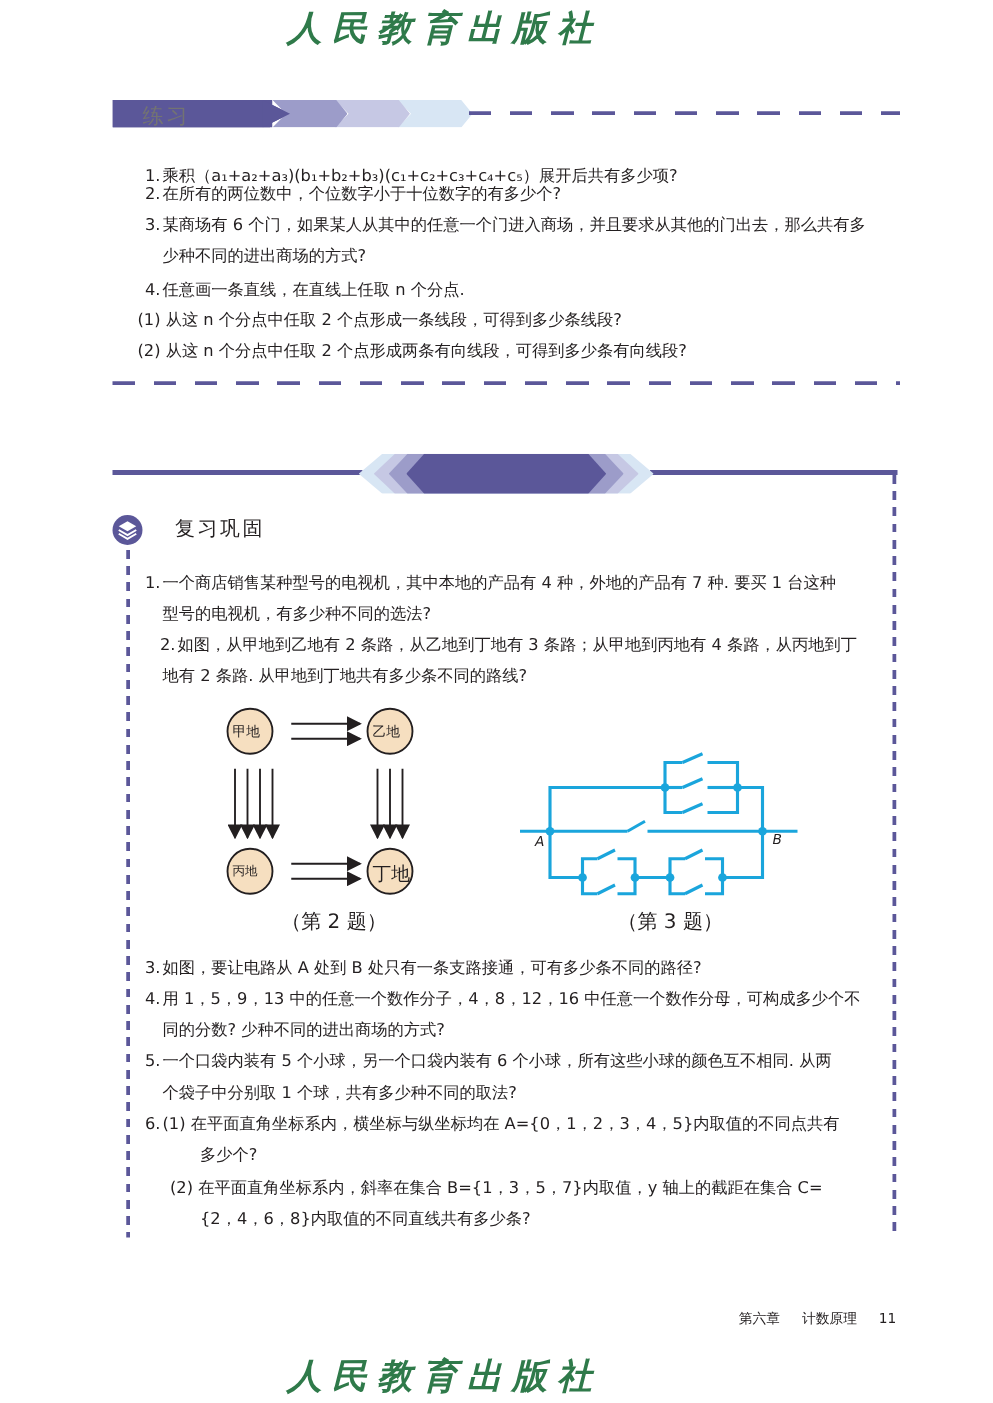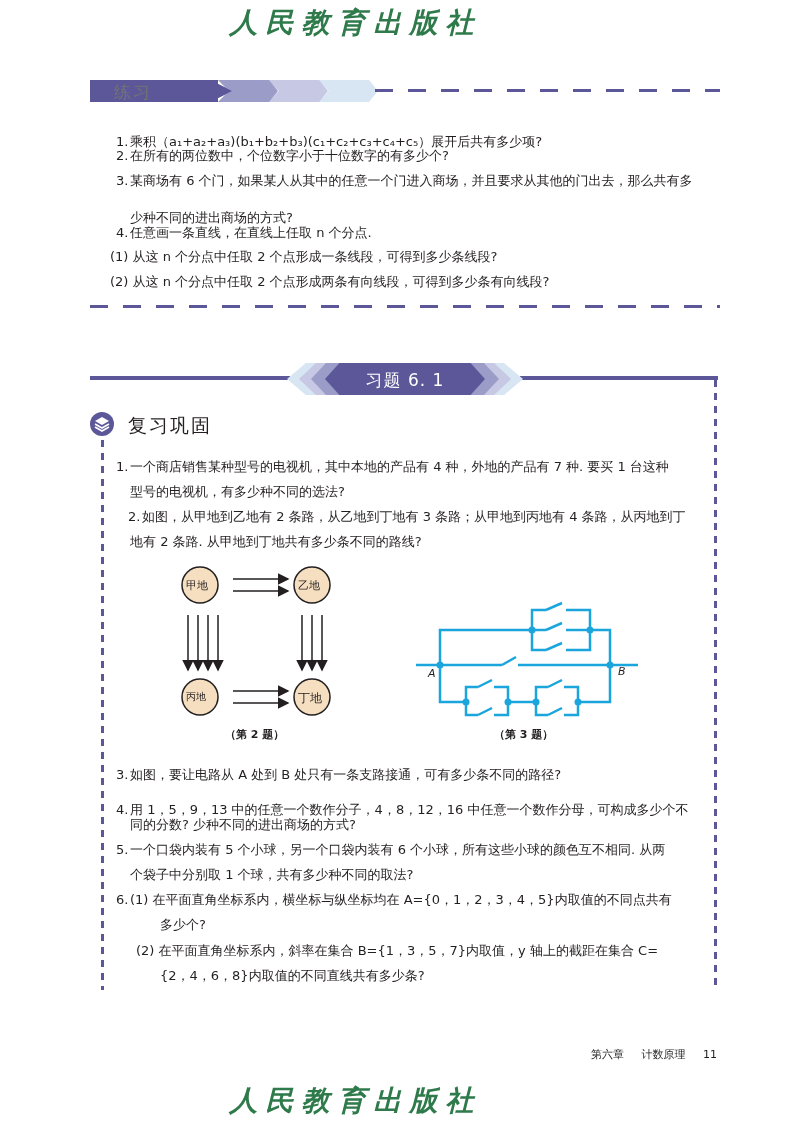--- a/index.html
+++ b/index.html
@@ -32,25 +32,25 @@
   .indent { padding-left: 14px; }
 
   
   .hw-line { height: 4px; background: #5b5799; }
   .hw-banner { left: 287px; top: 363px; width: 236px; height: 32px; }
   .hw-banner .l { position: absolute; top: 0; height: 32px; }
   .hw-title { position: absolute; left: 0; width: 236px; top: 6px; text-align: center; font-size: 17px; color: #ffffff; letter-spacing: 1px; }
   .vdash { width: 3px; background: repeating-linear-gradient(to bottom, #5b5799 0 7px, transparent 7px 13px); }
 
   .section-icon { left: 90px; top: 412px; width: 24px; height: 24px; border-radius: 50%; background: #5b5799; }
-  .section-label { left: 128px; top: 413px; font-size: 19px; letter-spacing: 2px; }
+  .section-label { left: 140px; top: 413px; font-size: 16px; letter-spacing: 2px; }
 
   .footer { left: 591px; top: 1047px; font-size: 11px; }
   .footer span { margin-right: 14px; margin-top: 26px; }
-  .fig-caption { font-size: 11px; font-weight: bold; }
+  .fig-caption { font-size: 16px; }
 </style>
 </head>
 <body>
 
 <div class="abs publisher pub-top">人民教育出版社</div>
 
 <div class="abs ex-banner">
   <div class="seg s1"></div>
   <div class="seg s1tip"></div>
   <div class="seg s4"></div>
@@ -64,42 +64,41 @@
 
 <div class="abs q" style="top:129px;">
   <span class="num">1.</span><span>乘积（a₁+a₂+a₃)(b₁+b₂+b₃)(c₁+c₂+c₃+c₄+c₅）展开后共有多少项?</span>
 </div>
 <div class="abs q" style="top:143px;">
   <span class="num">2.</span><span>在所有的两位数中，个位数字小于十位数字的有多少个?</span>
 </div>
 <div class="abs q" style="top:168px;">
   <span class="num">3.</span><span>某商场有 6 个门，如果某人从其中的任意一个门进入商场，并且要求从其他的门出去，那么共有多</span>
 </div>
-<div class="abs q" style="top:193px;margin-top:12px;">
+<div class="abs q" style="top:193px;">
   <span class="indent">少种不同的进出商场的方式?</span>
 </div>
 <div class="abs q" style="top:220px;">
   <span class="num">4.</span><span>任意画一条直线，在直线上任取 n 个分点.</span>
 </div>
 <div class="abs q" style="top:244px; left:110px;">
   <span>(1) 从这 n 个分点中任取 2 个点形成一条线段，可得到多少条线段?</span>
 </div>
 <div class="abs q" style="top:269px; left:110px;">
   <span>(2) 从这 n 个分点中任取 2 个点形成两条有向线段，可得到多少条有向线段?</span>
 </div>
 <div class="abs dash-line" style="left:90px; top:305px; width:630px;"></div>
 
 <div class="abs hw-line" style="left:90px; top:376px; width:200px;"></div>
 <div class="abs hw-line" style="left:520px; top:376px; width:198px;"></div>
 <div class="abs hw-banner">
   <div class="l" style="left:0; width:236px; background:#d8e6f4; clip-path: polygon(8% 0, 92% 0, 100% 50%, 92% 100%, 8% 100%, 0 50%);"></div>
   <div class="l" style="left:12px; width:212px; background:#c6c8e4; clip-path: polygon(8% 0, 92% 0, 100% 50%, 92% 100%, 8% 100%, 0 50%);"></div>
   <div class="l" style="left:24px; width:188px; background:#9c9cc9; clip-path: polygon(8% 0, 92% 0, 100% 50%, 92% 100%, 8% 100%, 0 50%);"></div>
   <div class="l" style="left:38px; width:160px; background:#5b5799; clip-path: polygon(9% 0, 91% 0, 100% 50%, 91% 100%, 9% 100%, 0 50%);"></div>
-  <span class="hw-title">习题 6. 1</span>
 </div>
 <div class="abs vdash" style="left:714px; top:380px; height:610px;"></div>
 <div class="abs vdash" style="left:101px; top:440px; height:550px;"></div>
 
 <div class="abs section-icon">
   <svg width="24" height="24" viewBox="0 0 24 24">
     <path d="M5 9 L12 5 L19 9 L12 13 Z" fill="#ffffff"></path>
     <path d="M5 12 L12 16 L19 12" stroke="#ffffff" stroke-width="1.6" fill="none"></path>
     <path d="M5 15 L12 19 L19 15" stroke="#ffffff" stroke-width="1.6" fill="none"></path>
   </svg>
@@ -134,21 +133,21 @@
     <line x1="28" y1="50" x2="28" y2="105" stroke="#231f20" stroke-width="1.5" marker-end="url(#ah)"></line>
     <line x1="38" y1="50" x2="38" y2="105" stroke="#231f20" stroke-width="1.5" marker-end="url(#ah)"></line>
     <line x1="48" y1="50" x2="48" y2="105" stroke="#231f20" stroke-width="1.5" marker-end="url(#ah)"></line>
     <line x1="132" y1="50" x2="132" y2="105" stroke="#231f20" stroke-width="1.5" marker-end="url(#ah)"></line>
     <line x1="142" y1="50" x2="142" y2="105" stroke="#231f20" stroke-width="1.5" marker-end="url(#ah)"></line>
     <line x1="152" y1="50" x2="152" y2="105" stroke="#231f20" stroke-width="1.5" marker-end="url(#ah)"></line>
   </svg>
   <span class="abs" style="left:16px; top:13px; font-size:11px;">甲地</span>
   <span class="abs" style="left:128px; top:13px; font-size:11px;">乙地</span>
   <span class="abs" style="left:16px; top:125px; font-size:10px;">丙地</span>
-  <span class="abs" style="left:128px; top:125px; font-size:12px;">丁地</span>
+  <span class="abs" style="left:128px; top:125px; font-size:15px;">丁地</span>
   <span class="abs fig-caption" style="left:55px; top:162px;">（第 2 题）</span>
 </div>
 
 <div class="abs" style="left:412px; top:595px; width:232px; height:150px;">
   <svg width="232" height="125" viewBox="0 0 232 125" fill="none" stroke="#1aa5dc" stroke-width="2.5">
     <line x1="4" y1="70" x2="90" y2="70"></line>
     <line x1="90" y1="70" x2="104" y2="62"></line>
     <line x1="106" y1="70" x2="226" y2="70"></line>
     <polyline points="28,70 28,35 120,35"></polyline>
     <polyline points="178,35 198,35 198,70"></polyline>
@@ -188,21 +187,21 @@
     </g>
   </svg>
   <span class="abs" style="left:16px; top:72px; font-size:11px; font-style:italic;">A</span>
   <span class="abs" style="left:206px; top:70px; font-size:11px; font-style:italic;">B</span>
   <span class="abs fig-caption" style="left:82px; top:132px;">（第 3 题）</span>
 </div>
 
 <div class="abs q" style="top:762px;">
   <span class="num">3.</span><span>如图，要让电路从 A 处到 B 处只有一条支路接通，可有多少条不同的路径?</span>
 </div>
-<div class="abs q" style="top:787px;margin-top:10px;">
+<div class="abs q" style="top:787px;">
   <span class="num">4.</span><span>用 1，5，9，13 中的任意一个数作分子，4，8，12，16 中任意一个数作分母，可构成多少个不</span>
 </div>
 <div class="abs q" style="top:812px;"><span class="indent">同的分数? 少种不同的进出商场的方式?</span></div>
 <div class="abs q" style="top:837px;">
   <span class="num">5.</span><span>一个口袋内装有 5 个小球，另一个口袋内装有 6 个小球，所有这些小球的颜色互不相同. 从两</span>
 </div>
 <div class="abs q" style="top:862px;"><span class="indent">个袋子中分别取 1 个球，共有多少种不同的取法?</span></div>
 <div class="abs q" style="top:887px;">
   <span class="num">6.</span><span>(1) 在平面直角坐标系内，横坐标与纵坐标均在 A={0，1，2，3，4，5}内取值的不同点共有</span>
 </div>

